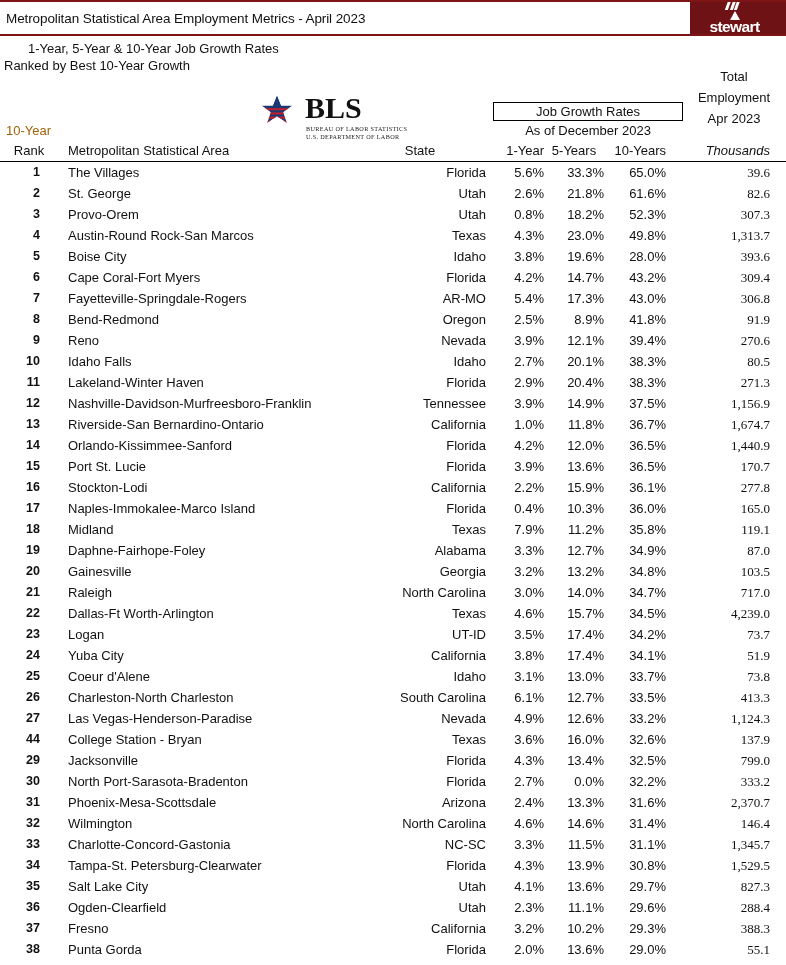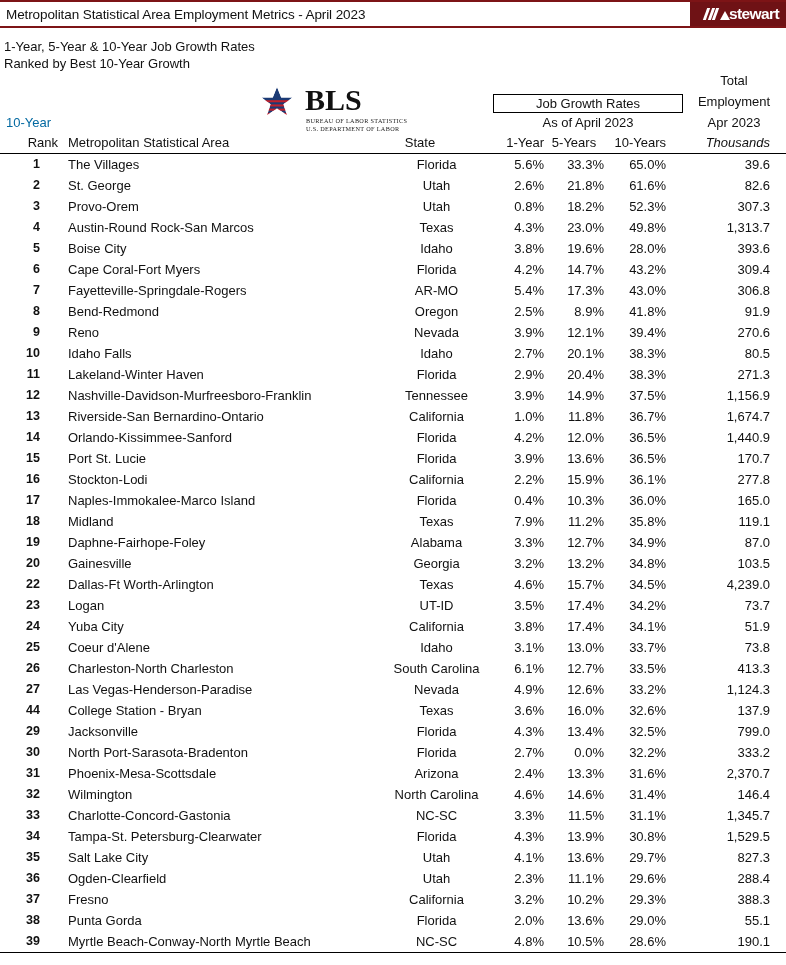--- a/index.html
+++ b/index.html
@@ -14,21 +14,21 @@
     height: 965px;
     font-family: "Liberation Sans", sans-serif;
     color: #1a1a1a;
     overflow: hidden;
     position: relative;
   }
 
   
   #title-bar {
     position: relative;
-    height: 28px;
+    height: 36px;
     border-top: 2px solid #7d1416;
     border-bottom: 2px solid #7d1416;
     display: flex;
     align-items: center;
     padding: 0 0 0 6px;
     background: #ffffff;
   }
   #doc-title {
     font-size: 13.5px;
     font-weight: 400;
@@ -41,20 +41,21 @@
     right: 0;
     top: 0;
     bottom: 0;
     width: 96px;
     background: #6f1215;
     display: flex;
     align-items: center;
     justify-content: flex-end;
     padding-right: 7px;
     overflow: hidden;
+    flex-direction: column;
   }
   #stewart-logo .slashes {
     display: inline-flex;
     margin-right: 1px;
     transform: translateY(0px);
   }
   #stewart-logo .slashes i {
     display: block;
     width: 3px;
     height: 12px;
@@ -84,29 +85,29 @@
     position: relative;
     height: 107px;
     padding-left: 4px;
   }
   #subtitle-1, #subtitle-2 {
     font-size: 13px;
     line-height: 17px;
     white-space: nowrap;
     color: #111111;
   }
-  #subtitle-1 { padding-top: 10px; }
+  #subtitle-1 { padding-top: 4px; margin-left: 24px; }
 
   #ten-year-label {
     position: absolute;
     left: 6px;
     top: 88px;
     font-size: 13px;
     line-height: 1;
-    color: #0369a1;
+    color: #a16207;
   }
 
   
   #bls-logo {
     position: absolute;
     left: 257px;
     top: 58px;
     width: 122px;
     height: 48px;
   }
@@ -165,21 +166,21 @@
     text-align: center;
     font-size: 13px;
     line-height: 1;
     color: #111111;
   }
 
   
   #total-emp {
     position: absolute;
     left: 686px;
-    top: 42px;
+    top: 30px;
     width: 96px;
     text-align: center;
   }
   #total-emp div {
     font-size: 13px;
     line-height: 21px;
     color: #111111;
     white-space: nowrap;
   }
 
@@ -192,40 +193,40 @@
   }
   thead th {
     font-weight: 400;
     font-size: 13px;
     padding: 0 0 3px 0;
     border-bottom: 1.6px solid #000000;
     vertical-align: bottom;
     color: #111111;
     white-space: nowrap;
   }
-  th.th-rank      { width: 58px;  text-align: right; }
+  th.th-rank      { width: 58px;  text-align: center; }
   th.th-msa       { width: 312px; text-align: left; padding-left: 10px; }
   th.th-state     { width: 116px; text-align: center; padding-right: 16px;}
   th.th-y1        { width: 58px;  text-align: right; }
   th.th-y5        { width: 60px;  }
   th.th-y10       { width: 62px;  text-align: right; }
   th.th-emp       { width: 120px; text-align: right; padding-right: 16px; font-style: italic; }
 
   tbody td {
     height: 21px;
     line-height: 21px;
     padding: 0;
     color: #111111;
     white-space: nowrap;
   }
   td.c-rank  { text-align: right;  padding-right: 18px; font-weight: 700; font-size: 12.5px;}
   td.c-msa   { text-align: left;   padding-left: 10px; }
-  td.c-state { text-align: center;   padding-left: 17px; }
+  td.c-state { text-align: right;   padding-left: 17px; }
   td.c-num   { text-align: right; }
-  td.c-emp   { text-align: right;  padding-right: 16px; }
+  td.c-emp   { text-align: right;  padding-right: 16px; font-family: Liberation Serif, serif; }
 
   #table-wrap {
     position: relative;
     border-bottom: 1.6px solid #000000;
   }
 </style>
 </head>
 <body>
 
 <div id="title-bar">
@@ -265,21 +266,21 @@
         <rect x="6" y="26.8" width="28" height="2.1" fill="#c0202c"></rect>
       </g>
       <polygon points="20,1 24.2,11.6 35.5,11.6 26.4,18.2 29.9,29 20,22.4 10.1,29 13.6,18.2 4.5,11.6 15.8,11.6" fill="none" stroke="#ffffff" stroke-width="0"></polygon>
       <path d="M20,1 L24.2,11.6 L35.5,11.6 L26.4,18.2 L29.9,29 L20,22.4 L10.1,29 L13.6,18.2 L4.5,11.6 L15.8,11.6 Z
                M0,0 L46,0 L46,34 L0,34 Z" fill="#ffffff" fill-rule="evenodd"></path>
     </svg>
     <span id="bls-text">BLS</span>
     <span id="bls-sub1">BUREAU OF LABOR STATISTICS</span>
     <span id="bls-sub2">U.S. DEPARTMENT OF LABOR</span>
   </div>
-  <div id="jgr-asof">As of April 2023</div>
+  <div id="jgr-asof">As of December 2023</div>
 
   <div id="total-emp">
     <div>Total</div>
     <div>Employment</div>
     <div>Apr 2023</div>
   </div>
 </div>
 
 <div id="table-wrap">
   <table>
@@ -469,20 +470,29 @@
         <tr>
           <td class="c-rank">20</td>
           <td class="c-msa">Gainesville</td>
           <td class="c-state">Georgia</td>
           <td class="c-num">3.2%</td>
           <td class="c-num">13.2%</td>
           <td class="c-num">34.8%</td>
           <td class="c-emp">103.5</td>
         </tr>
         <tr>
+          <td class="c-rank">21</td>
+          <td class="c-msa">Raleigh</td>
+          <td class="c-state">North Carolina</td>
+          <td class="c-num">3.0%</td>
+          <td class="c-num">14.0%</td>
+          <td class="c-num">34.7%</td>
+          <td class="c-emp">717.0</td>
+        </tr>
+        <tr>
           <td class="c-rank">22</td>
           <td class="c-msa">Dallas-Ft Worth-Arlington</td>
           <td class="c-state">Texas</td>
           <td class="c-num">4.6%</td>
           <td class="c-num">15.7%</td>
           <td class="c-num">34.5%</td>
           <td class="c-emp">4,239.0</td>
         </tr>
         <tr>
           <td class="c-rank">23</td>

